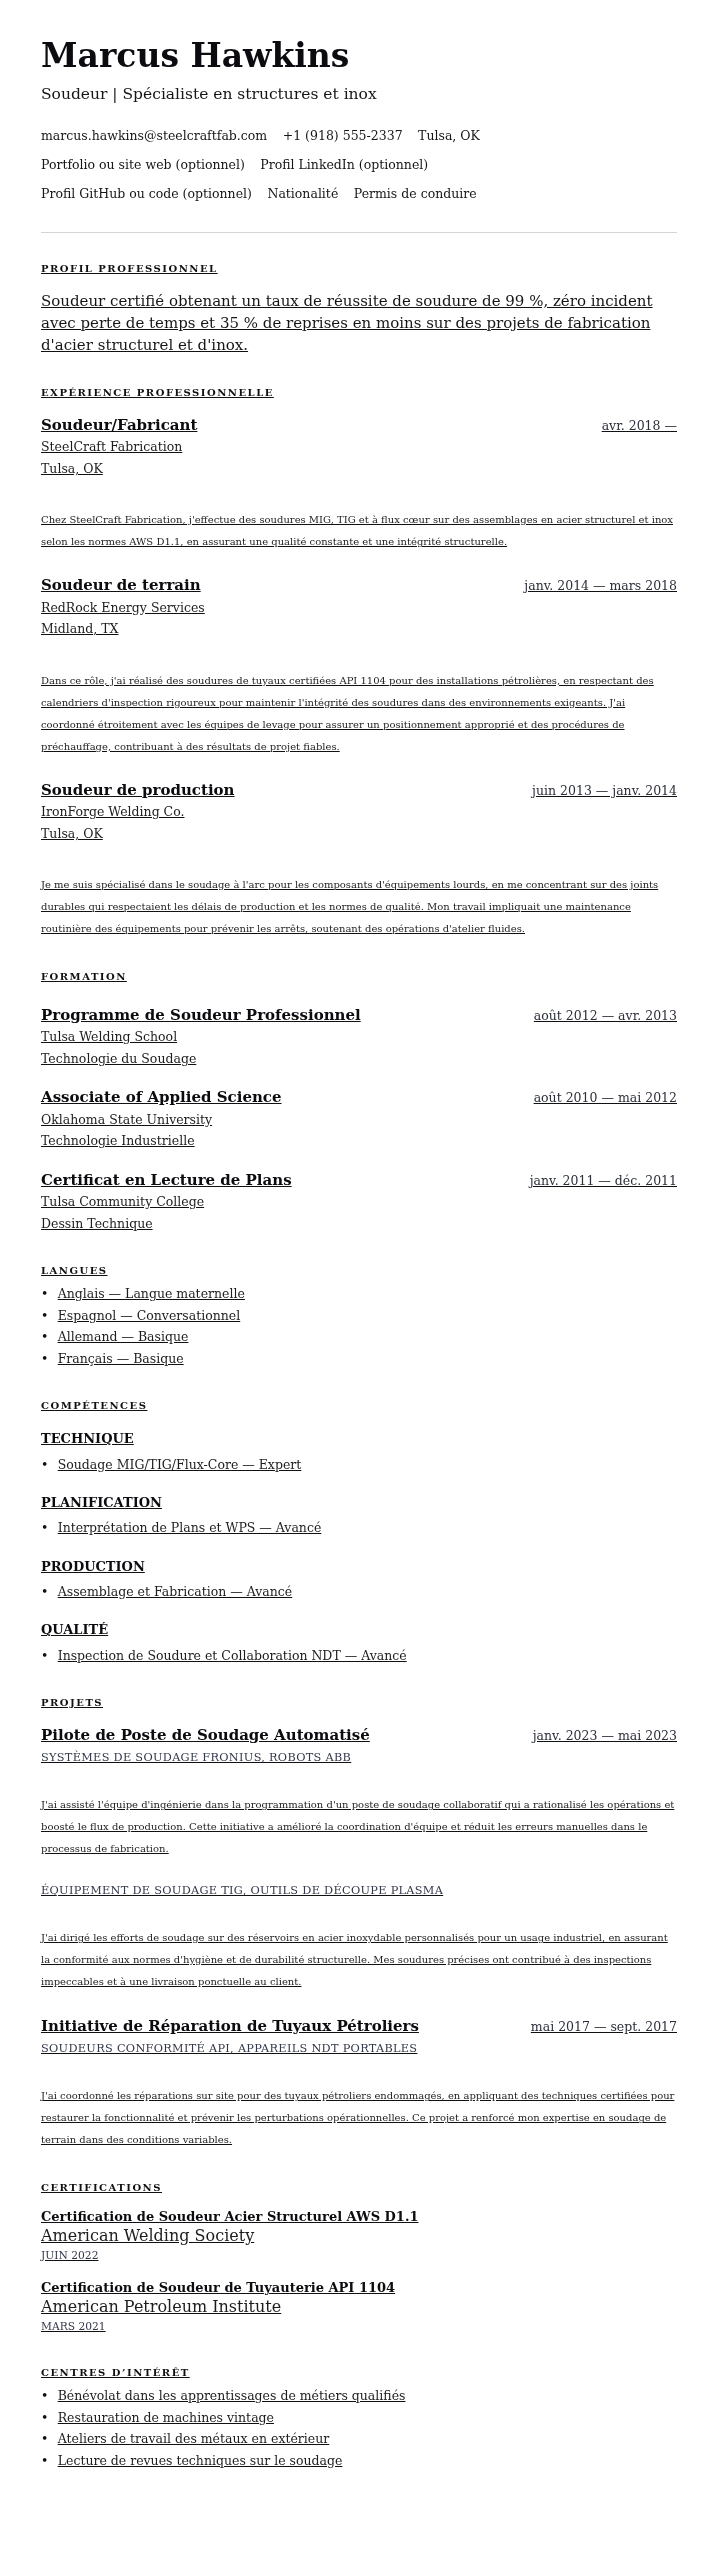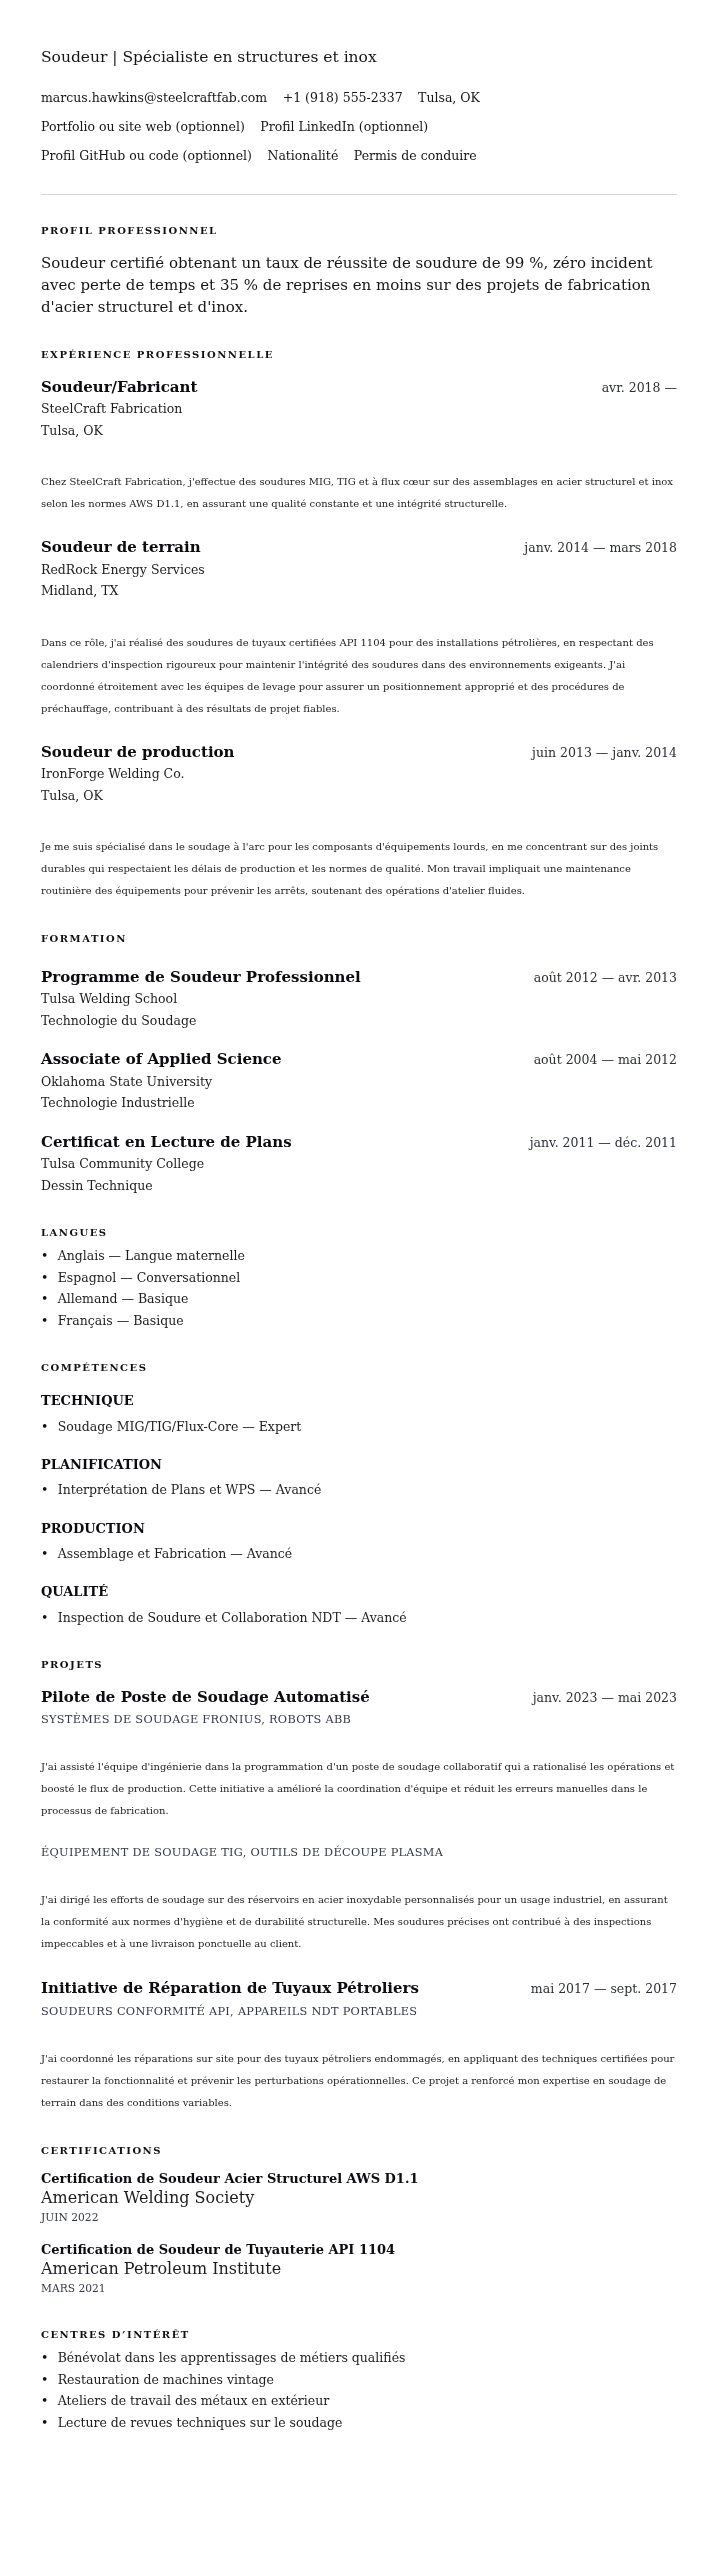--- a/index.html
+++ b/index.html
@@ -36,21 +36,21 @@
       flex-wrap: wrap;
       color: #161616;
     }
     .contact-row.first { margin-top: 23px; }
     .contact-row span { white-space: nowrap; }
     .rule {
       border: none;
       border-top: 1.2px solid #d4d4d8;
       margin: 30px 0 0 0;
     }
-    .section { margin-top: 31px; }
+    .section { margin-top: 31px; text-decoration: underline; }
     .section.first { margin-top: 30px; }
     .section-title {
       font-size: 10px;
       font-weight: bold;
       letter-spacing: 1.5px;
       text-transform: uppercase;
       margin: 0;
       color: #111;
     }
     .summary {
@@ -148,20 +148,21 @@
       color: #33384a;
     }
     .interest-list { margin-top: 15.5px; }
   </style>
 </head>
 <body>
 
 <div class="page">
 
   <header>
+    <h1 class="name">Marcus Hawkins</h1>
     <div class="headline">Soudeur | Spécialiste en structures et inox</div>
 
     <div class="contact-row first">
       <span>marcus.hawkins@steelcraftfab.com</span>
       <span>+1 (918) 555-2337</span>
       <span>Tulsa, OK</span>
     </div>
     <div class="contact-row">
       <span>Portfolio ou site web (optionnel)</span>
       <span>Profil LinkedIn (optionnel)</span>
@@ -222,21 +223,21 @@
         <span class="entry-title">Programme de Soudeur Professionnel</span>
         <span class="entry-date">août 2012 — avr. 2013</span>
       </div>
       <div class="entry-sub">Tulsa Welding School</div>
       <div class="entry-loc">Technologie du Soudage</div>
     </div>
 
     <div class="entry edu-entry">
       <div class="entry-head">
         <span class="entry-title">Associate of Applied Science</span>
-        <span class="entry-date">août 2004 — mai 2012</span>
+        <span class="entry-date">août 2010 — mai 2012</span>
       </div>
       <div class="entry-sub">Oklahoma State University</div>
       <div class="entry-loc">Technologie Industrielle</div>
     </div>
 
     <div class="entry edu-entry">
       <div class="entry-head">
         <span class="entry-title">Certificat en Lecture de Plans</span>
         <span class="entry-date">janv. 2011 — déc. 2011</span>
       </div>

